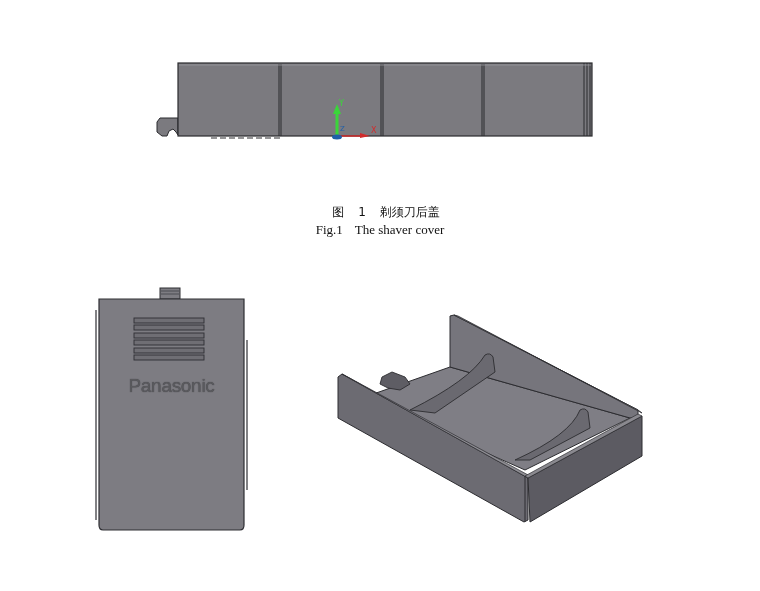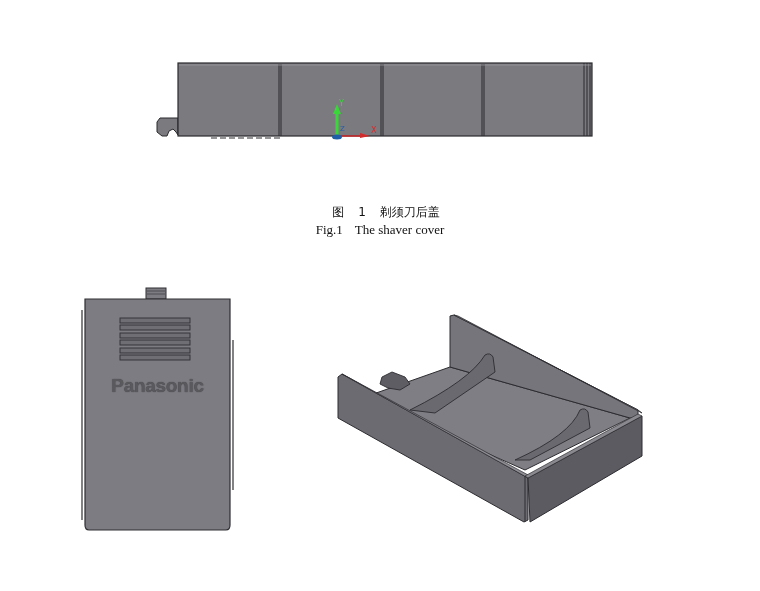--- a/index.html
+++ b/index.html
@@ -49,21 +49,21 @@
 </div>
 
 <div class="caption caption-cn">
   <span>图 1</span>
   <span>剃须刀后盖</span>
 </div>
 <div class="caption caption-en">
   <span>Fig.1</span><span class="gap"></span><span>The shaver cover</span>
 </div>
 
-<div class="abs" style="left:76px; top:280px; width:170px; height:260px;font-weight:bold;">
+<div class="abs" style="left:90px; top:280px; width:170px; height:260px;">
   <svg width="170" height="260" viewBox="0 0 170 260" style="position:absolute; left:0; top:0;">
 
     <rect x="70" y="8" width="20" height="11" fill="#7d7c82" stroke="#2e2e33" stroke-width="1"></rect>
     <line x1="71" y1="11" x2="89" y2="11" stroke="#2e2e33" stroke-width="0.6"></line>
     <line x1="71" y1="14" x2="89" y2="14" stroke="#2e2e33" stroke-width="0.6"></line>
 
     <path d="M9 19 L154 19 L154 245 Q154 250 150 250 L13 250 Q9 250 9 245 Z" fill="#7d7c82" stroke="#2e2e33" stroke-width="1.2"></path>
 
     <line x1="6" y1="30" x2="6" y2="240" stroke="#2e2e33" stroke-width="1.2"></line>
     <line x1="157" y1="60" x2="157" y2="210" stroke="#2e2e33" stroke-width="1.2"></line>

